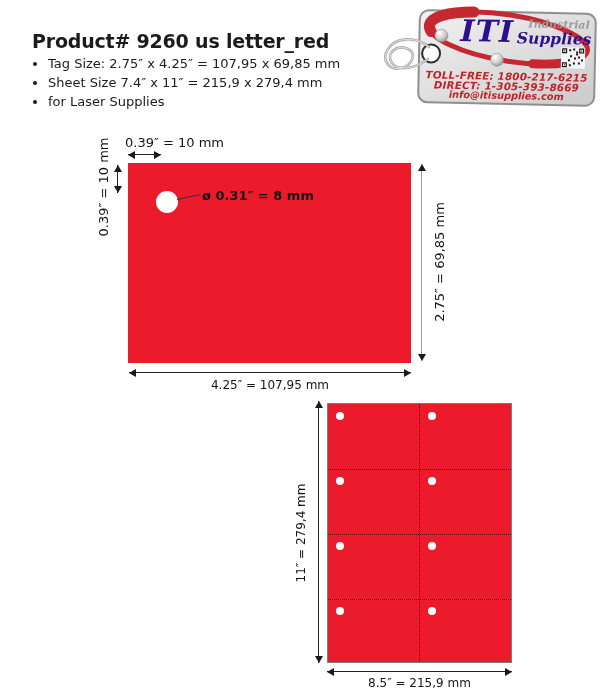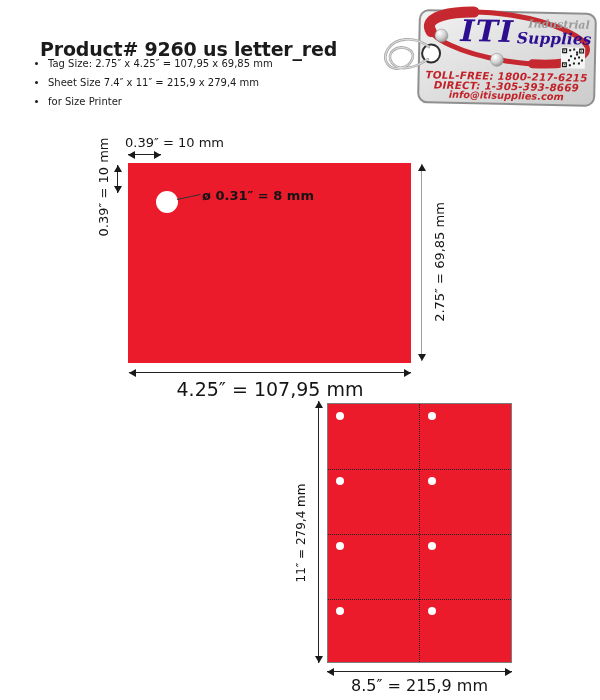--- a/index.html
+++ b/index.html
@@ -8,28 +8,28 @@
     --brand-blue:#2D0D90;
     --swoosh:#C5292F;
     --contact:#C22128;
   }
   html,body{margin:0;padding:0;background:#fff;}
   #canvas{
     position:relative;width:600px;height:700px;background:#ffffff;overflow:hidden;
     font-family:"DejaVu Sans", sans-serif;color:var(--ink);
   }
   
-  .title{position:absolute;left:32px;top:30px;margin:8px;font-size:19px;font-weight:700;letter-spacing:-.2px;color:#1b1b1b;}
+  .title{position:absolute;left:32px;top:30px;margin:0;font-size:19px;font-weight:700;letter-spacing:-.2px;color:#1b1b1b;}
   .specs{position:absolute;left:36px;top:54px;margin:0;padding:0 0 0 12px;list-style:disc;}
-  .specs li{font-size:10px;line-height:19px;color:#1b1b1b;}
+  .specs li{font-size:13px;line-height:19px;color:#1b1b1b;}
   
   .abs{position:absolute;}
   
   .dim{position:absolute;font-size:13px;color:#141414;white-space:nowrap;}
-  .dim.small{font-size:16px;}
+  .dim.small{font-size:12px;}
   .vdim{position:absolute;font-size:13px;color:#141414;white-space:nowrap;transform:translate(-50%,-50%) rotate(-90deg);}
   .vdim.small{font-size:12px;}
   .center{text-align:center;}
   
   .arrow-h{position:absolute;height:1px;background:#222;}
   .arrow-h::before{content:"";position:absolute;left:0;top:-3.5px;width:0;height:0;
     border:4px solid transparent;border-right:7px solid #1a1a1a;border-left:none;}
   .arrow-h::after{content:"";position:absolute;right:0;top:-3.5px;width:0;height:0;
     border:4px solid transparent;border-left:7px solid #1a1a1a;border-right:none;}
   .arrow-v{position:absolute;width:1px;background:#222;}
@@ -56,21 +56,21 @@
 </style>
 </head>
 <body>
 
 <div id="canvas">
 
   <h1 class="title">Product# 9260 us letter_red</h1>
   <ul class="specs">
     <li>Tag Size: 2.75″ x 4.25″ = 107,95 x 69,85 mm</li>
     <li>Sheet Size 7.4″ x 11″ = 215,9 x 279,4 mm</li>
-    <li>for Size Printer</li>
+    <li>for Laser Supplies</li>
   </ul>
 
   <svg class="abs" style="left:380px;top:0;width:220px;height:115px;" viewBox="0 0 220 115">
     <defs>
       <linearGradient id="tagGrad" x1="0" y1="0" x2="1" y2="1">
         <stop offset="0" stop-color="#f2f2f2"></stop>
           <stop offset="1" stop-color="#cbcbcb"></stop>
       </linearGradient>
       <radialGradient id="ballGrad" cx="0.35" cy="0.3" r="0.8">
         <stop offset="0" stop-color="#ffffff"></stop>
@@ -134,21 +134,21 @@
 
     <div class="tag-rect"></div>
     <div class="tag-hole"></div>
     <div class="leader"></div>
     <div class="dim" style="left:202px;top:188px;font-weight:bold;">ø 0.31″ = 8 mm</div>
 
     <div class="arrow-v light" style="left:421px;top:164px;height:197px;"></div>
     <div class="vdim" style="left:439px;top:262px;">2.75″ = 69,85 mm</div>
 
     <div class="arrow-h" style="left:129px;top:372px;width:282px;"></div>
-    <div class="dim center" style="left:129px;top:378px;width:282px;font-size:19px;">4.25″ = 107,95 mm</div>
+    <div class="dim center" style="left:129px;top:378px;width:282px;font-size:12px;">4.25″ = 107,95 mm</div>
   </div>
 
   <div>
     <div class="sheet">
       <div class="col-div"></div>
       <div class="row-div" style="top:65px;"></div>
       <div class="row-div" style="top:130px;"></div>
       <div class="row-div" style="top:195px;"></div>
       <div class="s-hole" style="left:8px;top:8px;"></div>
       <div class="s-hole" style="left:100px;top:8px;"></div>

